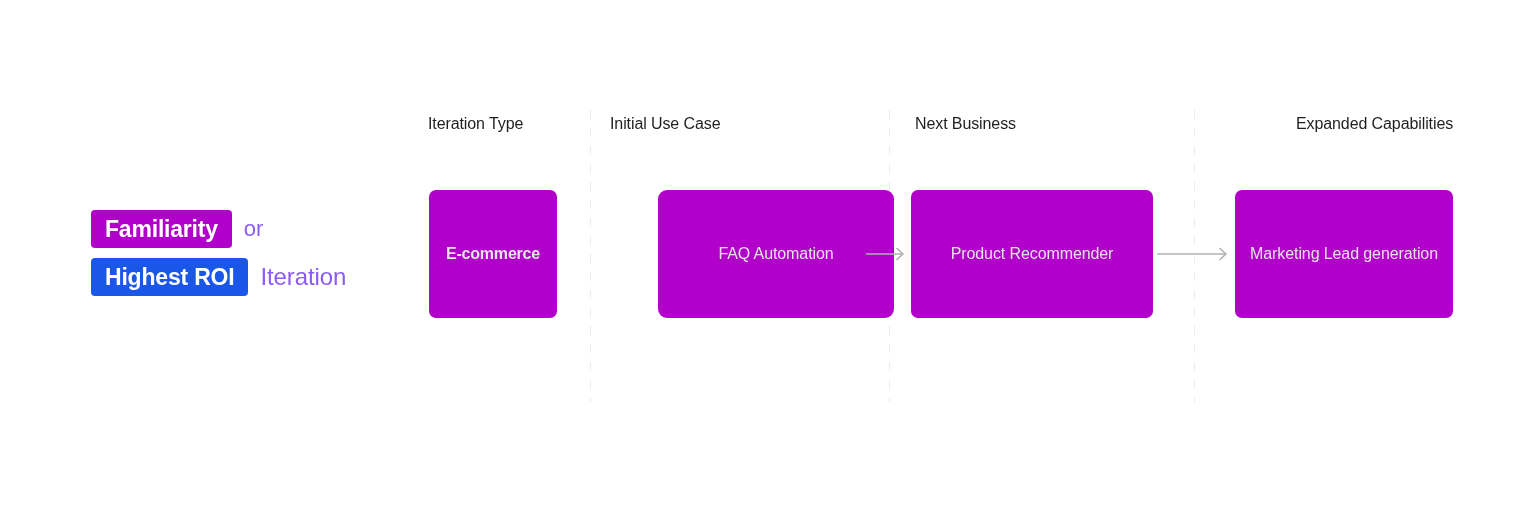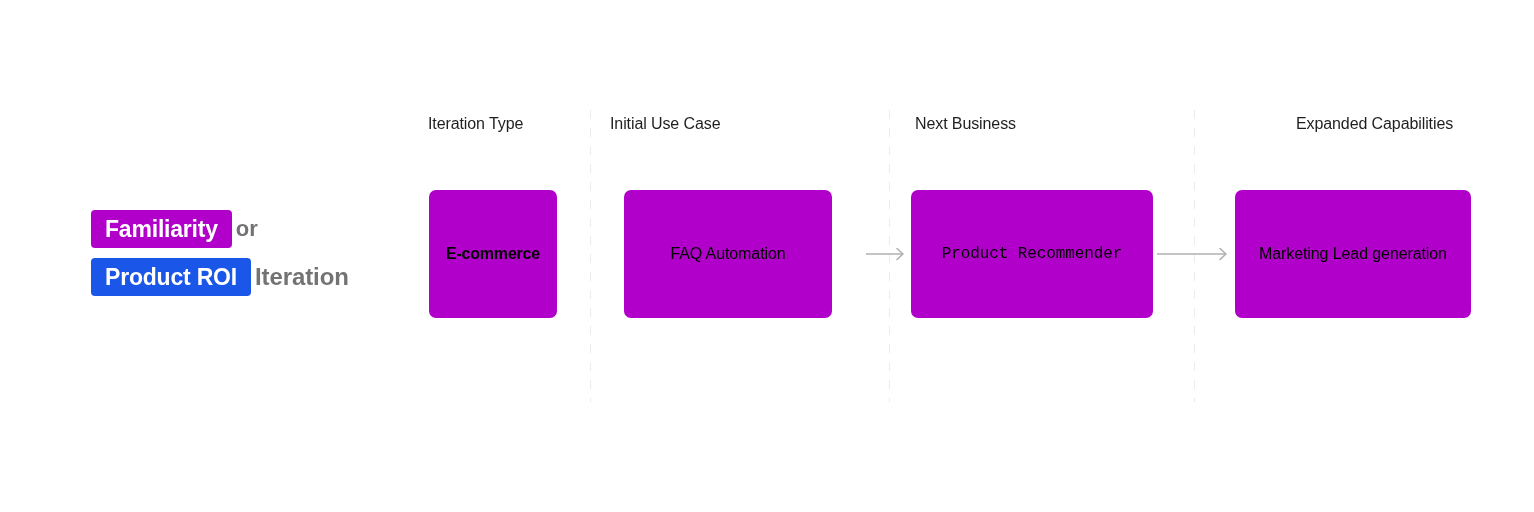--- a/index.html
+++ b/index.html
@@ -44,24 +44,24 @@
     font-size: 23px;
     font-weight: bold;
     letter-spacing: -0.2px;
     line-height: 1;
     white-space: nowrap;
   }
   .badge-familiarity { background: #b100c9; }
   .badge-roi { background: #1a56e8; }
 
   .title-plain {
-    margin-left: 4px;
-    color: #737373;
+    margin-left: 12px;
+    color: #8b5cf6;
     font-size: 24px;
-    font-weight: bold;
+    font-weight: normal;
     letter-spacing: -0.1px;
     white-space: nowrap;
   }
   .title-plain.small { font-size: 22px; }
 
   
   .divider {
     position: absolute;
     top: 110px;
     width: 1px;
@@ -93,21 +93,21 @@
     height: 128px;
     background: #b100c9;
     border-radius: 7px;
     display: flex;
     align-items: center;
     justify-content: center;
     box-sizing: border-box;
     padding: 0 16px;
   }
   .card-label {
-    color: #000000;
+    color: #e5e5e5;
     font-size: 16px;
     font-weight: normal;
     letter-spacing: -0.1px;
     text-align: center;
     line-height: 1.25;
     white-space: nowrap;
   }
   .card-label.bold {
     font-weight: bold;
     font-size: 16px;
@@ -126,47 +126,47 @@
 <body>
 
 <div id="canvas">
 
   <div class="title-block">
     <div class="title-row">
       <span class="badge badge-familiarity">Familiarity</span>
       <span class="title-plain small">or</span>
     </div>
     <div class="title-row">
-      <span class="badge badge-roi">Product ROI</span>
+      <span class="badge badge-roi">Highest ROI</span>
       <span class="title-plain">Iteration</span>
     </div>
   </div>
 
   <div class="divider" style="left:590px;"></div>
   <div class="divider" style="left:889px;"></div>
   <div class="divider" style="left:1194px;"></div>
 
   <div class="col-header" style="left:428px;">Iteration Type</div>
   <div class="col-header" style="left:610px;">Initial Use Case</div>
   <div class="col-header" style="left:915px;">Next Business</div>
   <div class="col-header" style="left:1296px;">Expanded Capabilities</div>
 
   <div class="card" style="left:429px; width:128px;">
     <span class="card-label bold">E-commerce</span>
   </div>
 
-  <div class="card" style="left:624px; width:208px;">
+  <div class="card" style="left:658px; width:236px;border-radius:9px;">
     <span class="card-label">FAQ Automation</span>
   </div>
 
-  <div class="card" style="left:911px; width:242px;font-family:Liberation Mono, monospace;">
+  <div class="card" style="left:911px; width:242px;">
     <span class="card-label">Product Recommender</span>
   </div>
 
-  <div class="card" style="left:1235px; width:236px;">
+  <div class="card" style="left:1235px; width:218px;">
     <span class="card-label">Marketing Lead generation</span>
   </div>
 
   <div class="arrow" style="left:866px; width:44px;">
     <svg width="44" height="18" viewBox="0 0 44 18" fill="none">
       <path d="M0 9 H37" stroke="#b0b0b0" stroke-width="1.6"></path>
       <path d="M31 3.5 L37 9 L31 14.5" stroke="#b0b0b0" stroke-width="1.6" fill="none" stroke-linecap="round" stroke-linejoin="round"></path>
     </svg>
   </div>
 

